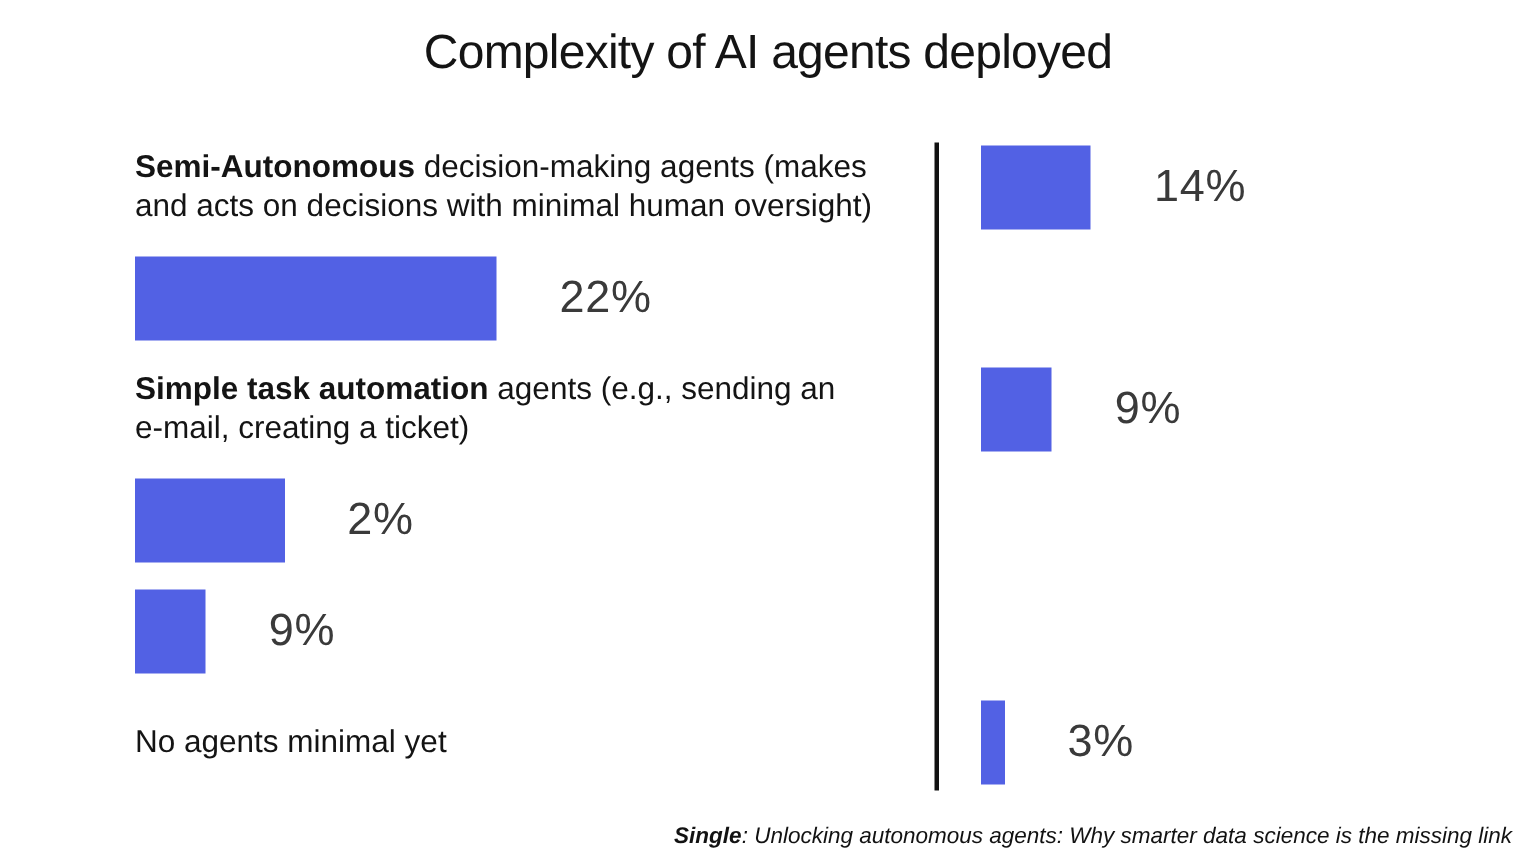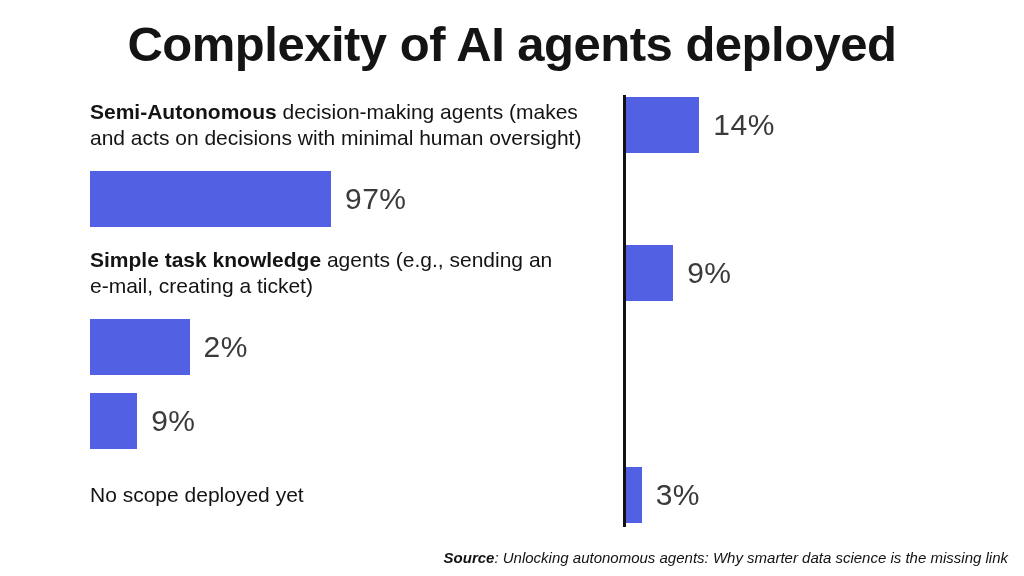--- a/index.html
+++ b/index.html
@@ -6,25 +6,25 @@
   .slide{
     position:relative;
     width:1024px;height:576px;
     background:#ffffff;
     font-family:"Liberation Sans", sans-serif;
     overflow:hidden;
   }
   .title{
     position:absolute;top:16px;left:0;width:100%;
     text-align:center;
-    font-size:49px;font-weight:700;color:#141414;
+    font-size:32px;font-weight:400;color:#141414;
     letter-spacing:-0.5px;
   }
   .rows{position:absolute;left:90px;top:97px;}
-  .row{display:flex;align-items:center;height:56px;margin-bottom:18px;}
+  .row{display:flex;align-items:center;height:56px;margin-bottom:18px;gap:28px;}
   .lbl{
     width:536px;flex:0 0 536px;
     font-size:21px;line-height:26px;color:#141414;
     white-space:pre-line;
   }
   .lbl b{font-weight:bold;}
   .bar{height:56px;background:#5261E4;flex:0 0 auto;}
   .val{
     margin-left:14px;
     font-size:30px;font-weight:300;color:#3a3a3a;
@@ -50,43 +50,43 @@
 
     <div class="row">
       <div class="lbl"><b>Semi-Autonomous</b><span> decision-making agents (makes
 and acts on decisions with minimal human oversight)</span></div>
       <div class="bar" style="width: 73.3px; background: rgb(82, 97, 228);"></div>
       <div class="val">14%</div>
     </div>
 
     <div class="row">
       <div class="bar" style="width: 241px; background: rgb(82, 97, 228);"></div>
-      <div class="val">97%</div>
+      <div class="val">22%</div>
     </div>
 
     <div class="row">
-      <div class="lbl"><b>Simple task knowledge</b><span> agents (e.g., sending an
+      <div class="lbl"><b>Simple task automation</b><span> agents (e.g., sending an
 e-mail, creating a ticket)</span></div>
       <div class="bar" style="width: 47.2px; background: rgb(82, 97, 228);"></div>
       <div class="val">9%</div>
     </div>
 
     <div class="row">
       <div class="bar" style="width: 99.5px; background: rgb(82, 97, 228);"></div>
       <div class="val">2%</div>
     </div>
 
     <div class="row">
       <div class="bar" style="width: 47.2px; background: rgb(82, 97, 228);"></div>
       <div class="val">9%</div>
     </div>
 
     <div class="row">
-      <div class="lbl"><b></b><span>No scope deployed yet</span></div>
+      <div class="lbl"><b></b><span>No agents minimal yet</span></div>
       <div class="bar" style="width: 15.7px; background: rgb(82, 97, 228);"></div>
       <div class="val">3%</div>
     </div>
 
   </div>
 
-  <div class="source"><b>Source</b><span>: Unlocking autonomous agents: Why smarter data science is the missing link</span></div>
+  <div class="source"><b>Single</b><span>: Unlocking autonomous agents: Why smarter data science is the missing link</span></div>
 
 </div>
 
 </body></html>

